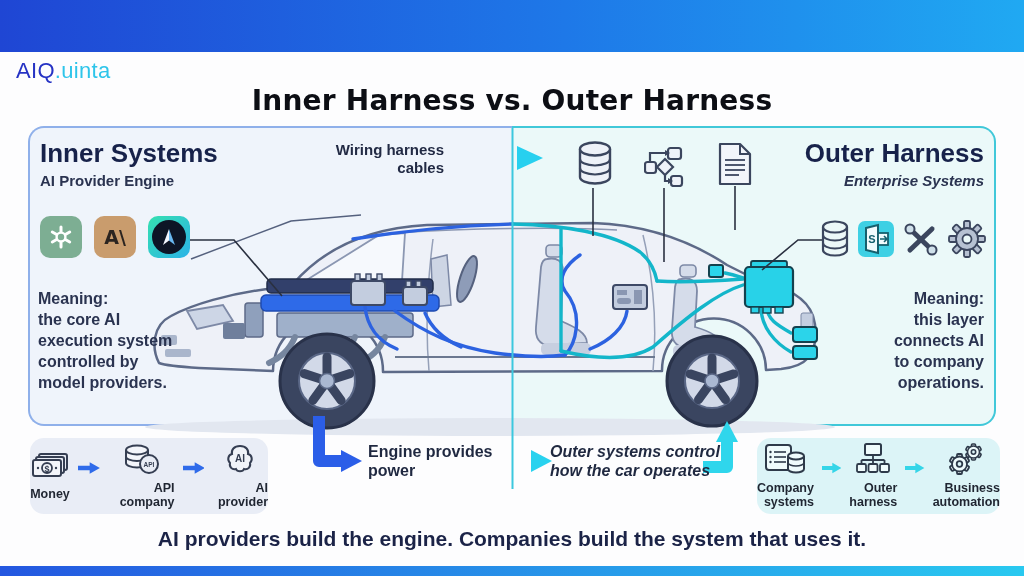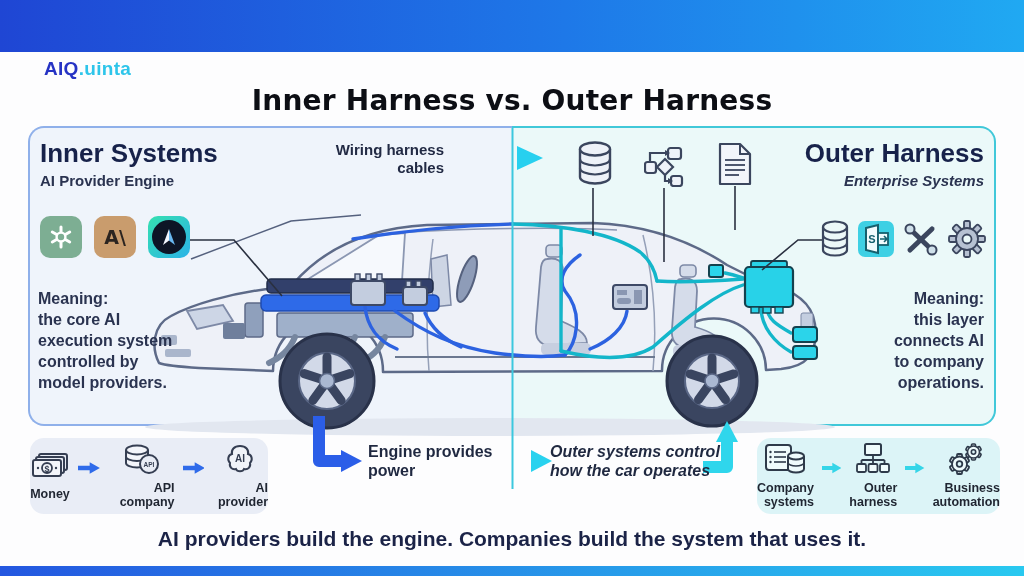--- a/index.html
+++ b/index.html
@@ -4,21 +4,21 @@
 <style>
   html,body{margin:0;padding:0;background:#ffffff;}
   .stage{position:relative;width:1024px;height:576px;overflow:hidden;background:#fdfdfe;
          font-family:"Liberation Sans", sans-serif;color:#2a3350;}
   .abs{position:absolute;}
   .prel{white-space:pre-line;}
   .top-bar{left:0;top:0;width:1024px;height:52px;
            background:linear-gradient(90deg,#1f46d4 0%,#1e78e8 55%,#20a9f2 100%);}
   .bottom-bar{left:0;top:566px;width:1024px;height:10px;
            background:linear-gradient(90deg,#2457e0 0%,#29c9f0 100%);}
-  .logo{left:44px;top:58px;font-size:19px;font-weight:700;letter-spacing:.3px;}
+  .logo{left:16px;top:58px;font-size:22px;font-weight:400;letter-spacing:.3px;}
   .logo .p1{color:#2633c4;}
   .logo .p2{color:#2ec5ea;}
   .title{left:0;top:84px;width:1024px;text-align:center;font-size:28px;font-weight:800;
          color:#0c0e14;letter-spacing:.2px;font-family:"DejaVu Sans", sans-serif;}
   .panel-left{left:28px;top:126px;width:482px;height:296px;background:#eff4fb;
          border:2px solid #8fb0ea;border-right:none;border-radius:16px 0 0 16px;}
   .panel-right{left:512px;top:126px;width:482px;height:296px;background:#ebf9f9;
          border:2px solid #41c8d9;border-left:none;border-radius:0 16px 16px 0;}
   .h1{font-size:26px;font-weight:800;color:#17224a;}
   .h2{font-size:15px;font-weight:600;color:#2a3350;}

